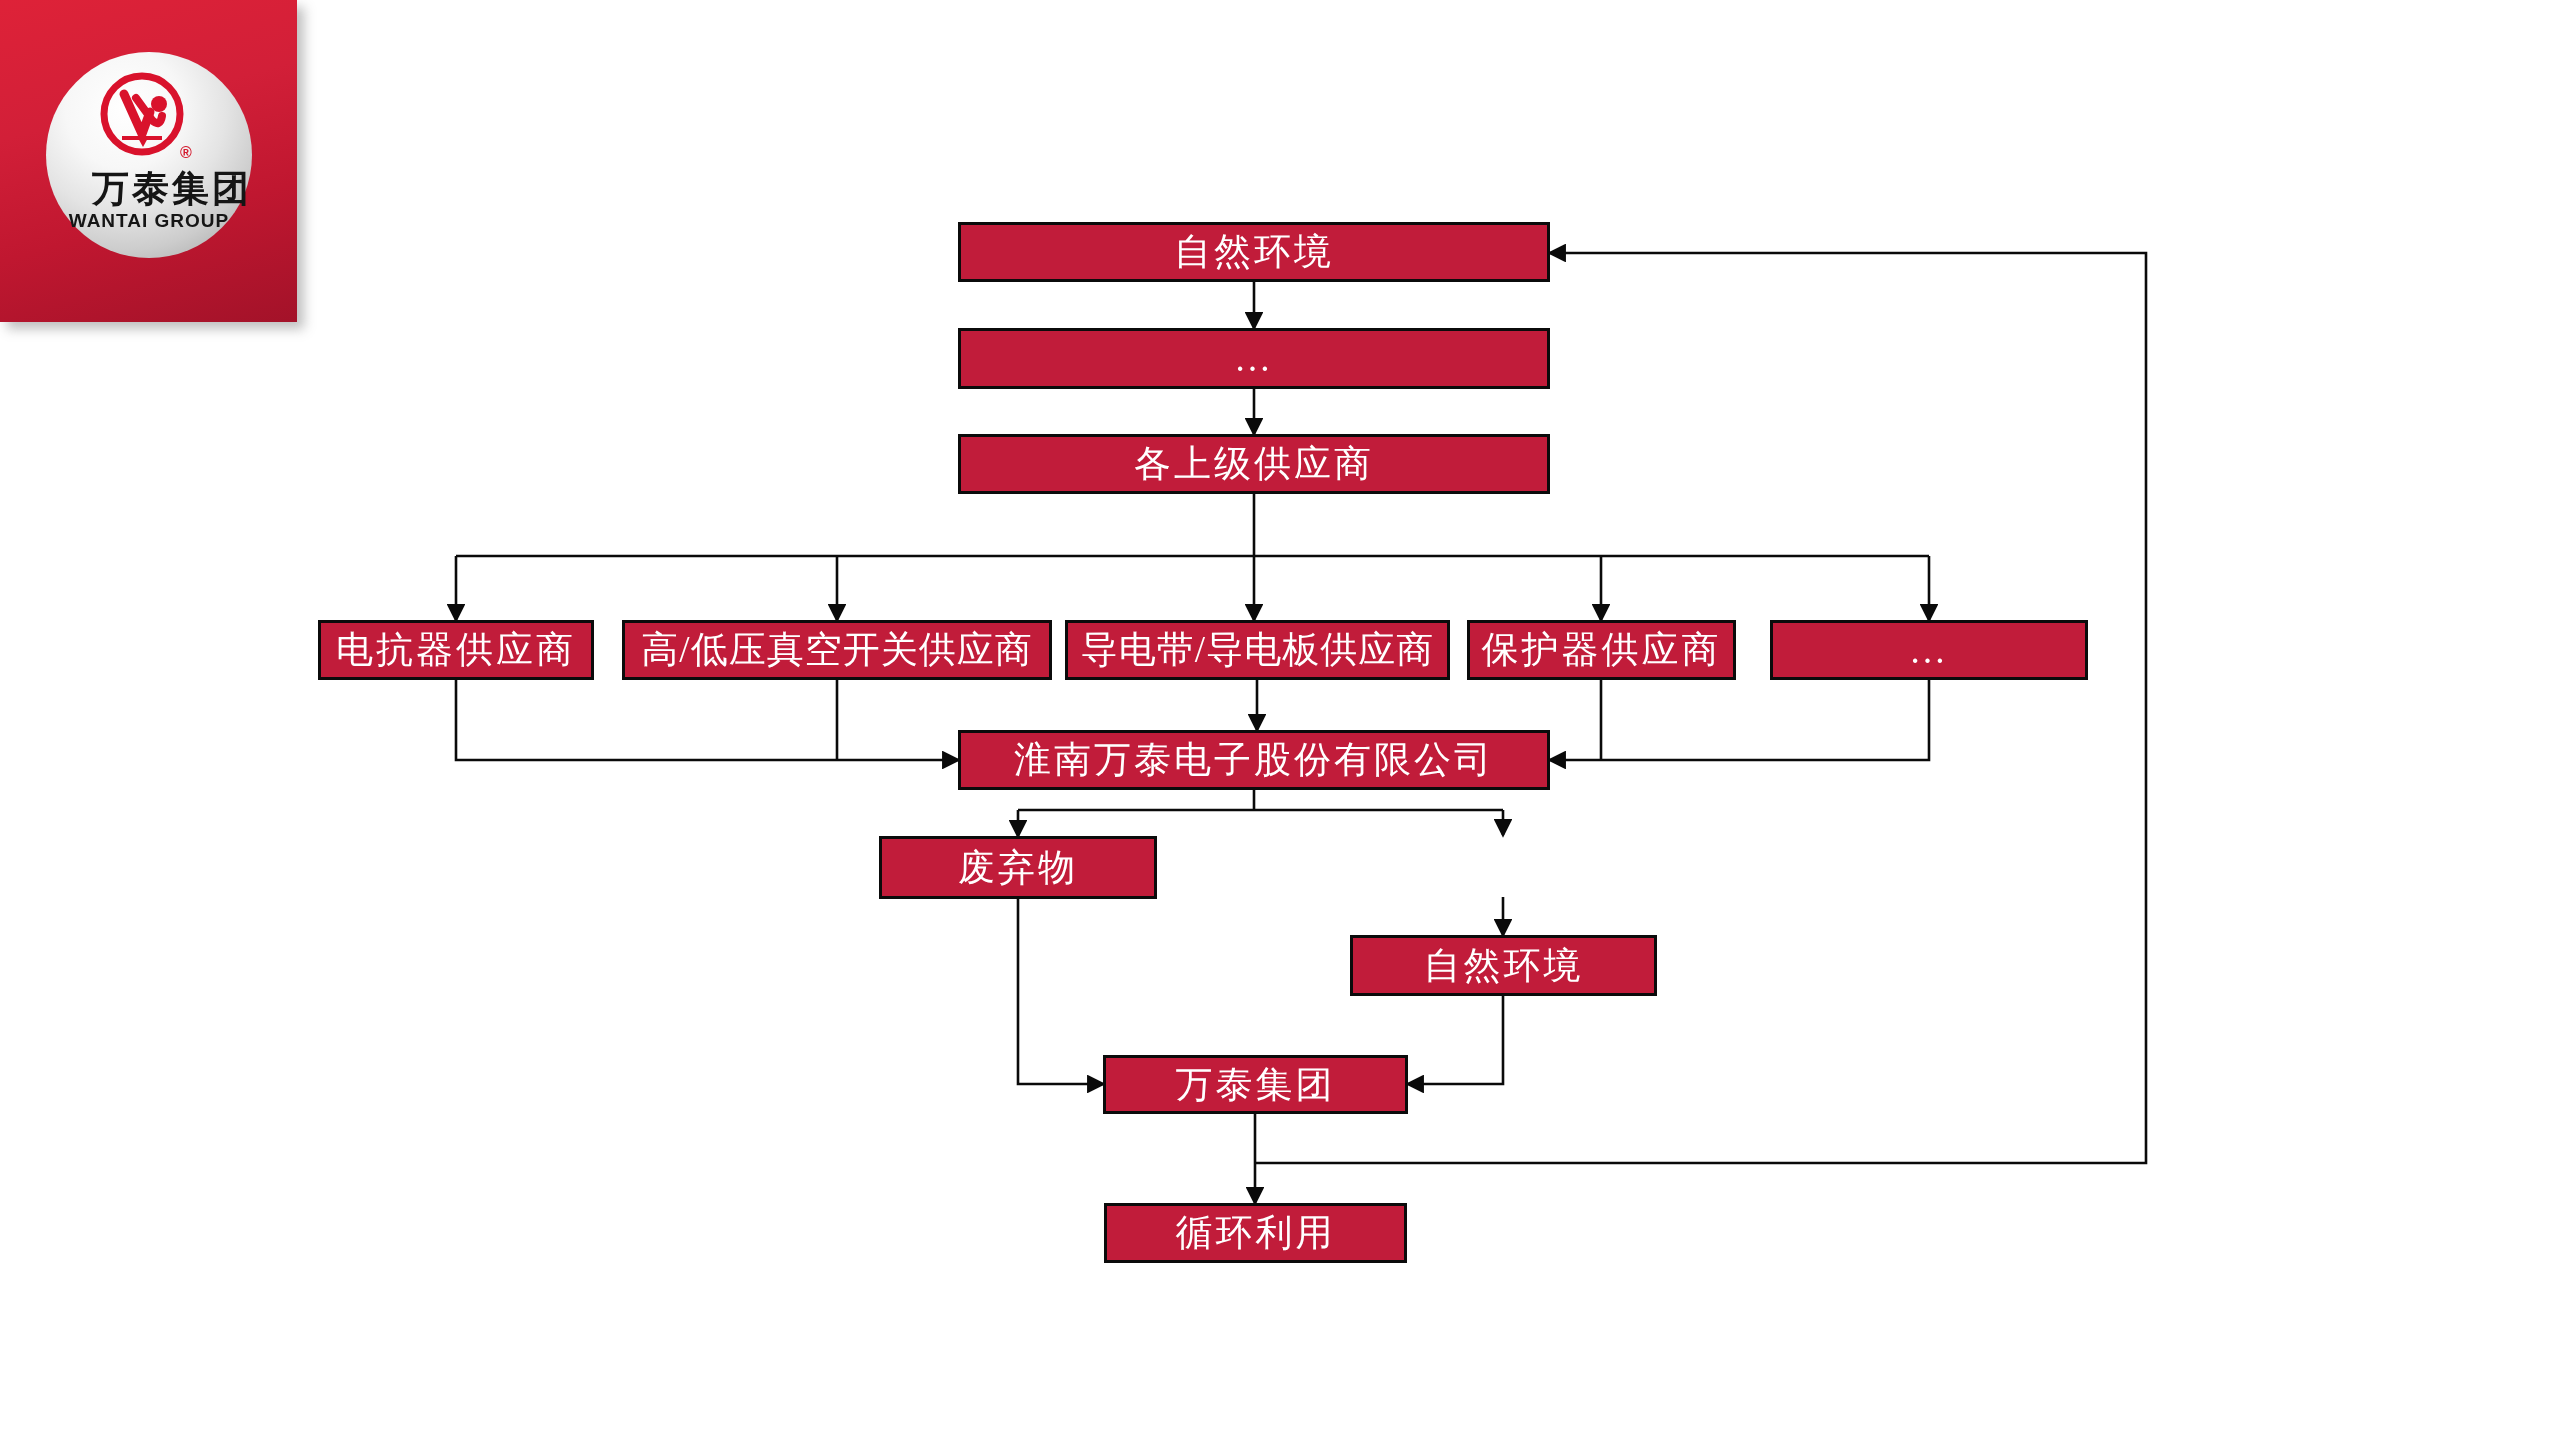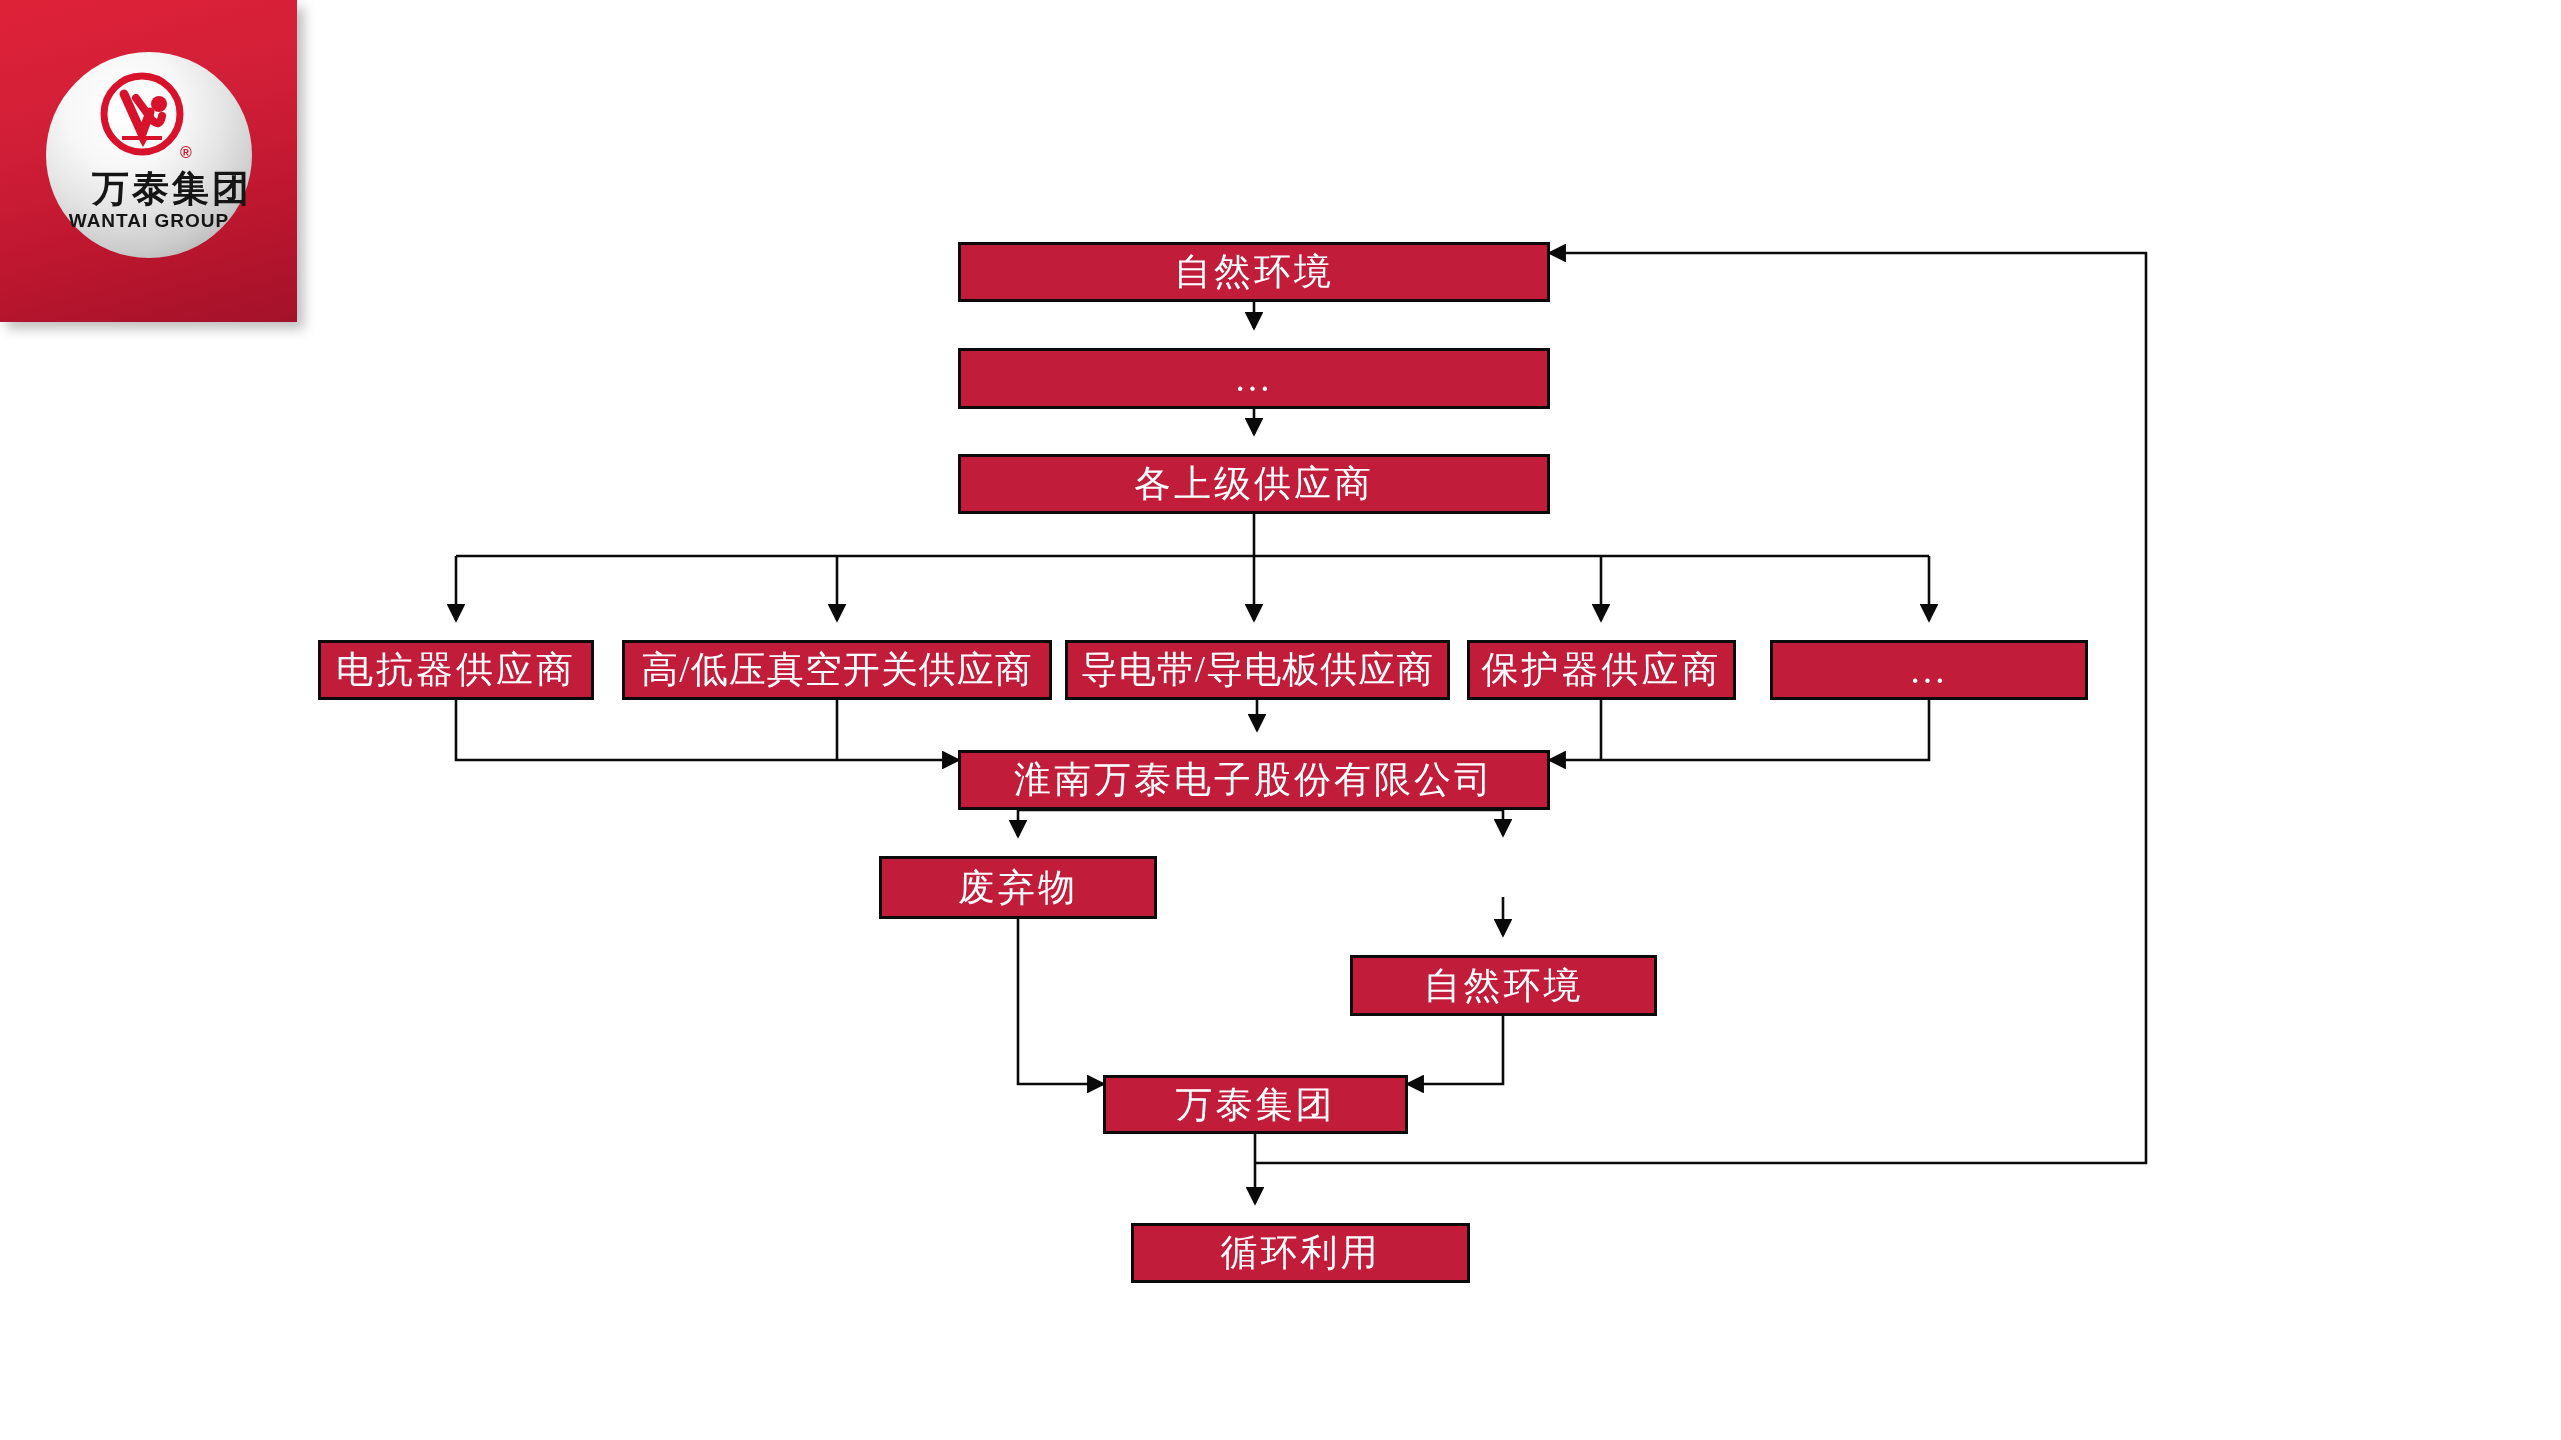--- a/index.html
+++ b/index.html
@@ -22,21 +22,20 @@
     position:absolute;
     box-sizing:border-box;
     background:var(--box-fill,#C11C3A);
     border:3px solid var(--box-border,#0b0b0b);
     color:var(--box-text,#ffffff);
     font-size:37px;
     letter-spacing:3px;
     display:flex;align-items:center;justify-content:center;
     white-space:nowrap;
     text-align:right;
-    margin-top:20px;
   }
   
   .logo-square{
     position:absolute;left:0;top:0;width:297px;height:322px;
     background:linear-gradient(165deg,#DE2238 0%,#D21F38 35%,#C01730 65%,#A31229 100%);
     box-shadow:7px 7px 11px rgba(90,90,90,0.38);
   }
   .sphere{
     position:absolute;left:46px;top:52px;width:206px;height:206px;
     border-radius:50%;
@@ -120,15 +119,15 @@
   <div class="node" style="left:622px;top:620px;width:430px;height:60px;letter-spacing:1px">高/低压真空开关供应商</div>
   <div class="node" style="left:1065px;top:620px;width:385px;height:60px;letter-spacing:1px">导电带/导电板供应商</div>
   <div class="node" style="left:1467px;top:620px;width:269px;height:60px">保护器供应商</div>
   <div class="node" style="left:1770px;top:620px;width:318px;height:60px">…</div>
 
   <div class="node" style="left:958px;top:730px;width:592px;height:60px">淮南万泰电子股份有限公司</div>
 
   <div class="node" style="left:879px;top:836px;width:278px;height:63px">废弃物</div>
   <div class="node" style="left:1350px;top:935px;width:307px;height:61px">自然环境</div>
   <div class="node" style="left:1103px;top:1055px;width:305px;height:59px">万泰集团</div>
-  <div class="node" style="left:1131px;top:1203px;width:339px;height:60px">循环利用</div>
+  <div class="node" style="left:1104px;top:1203px;width:303px;height:60px">循环利用</div>
 
 </div>
 
 </body></html>

